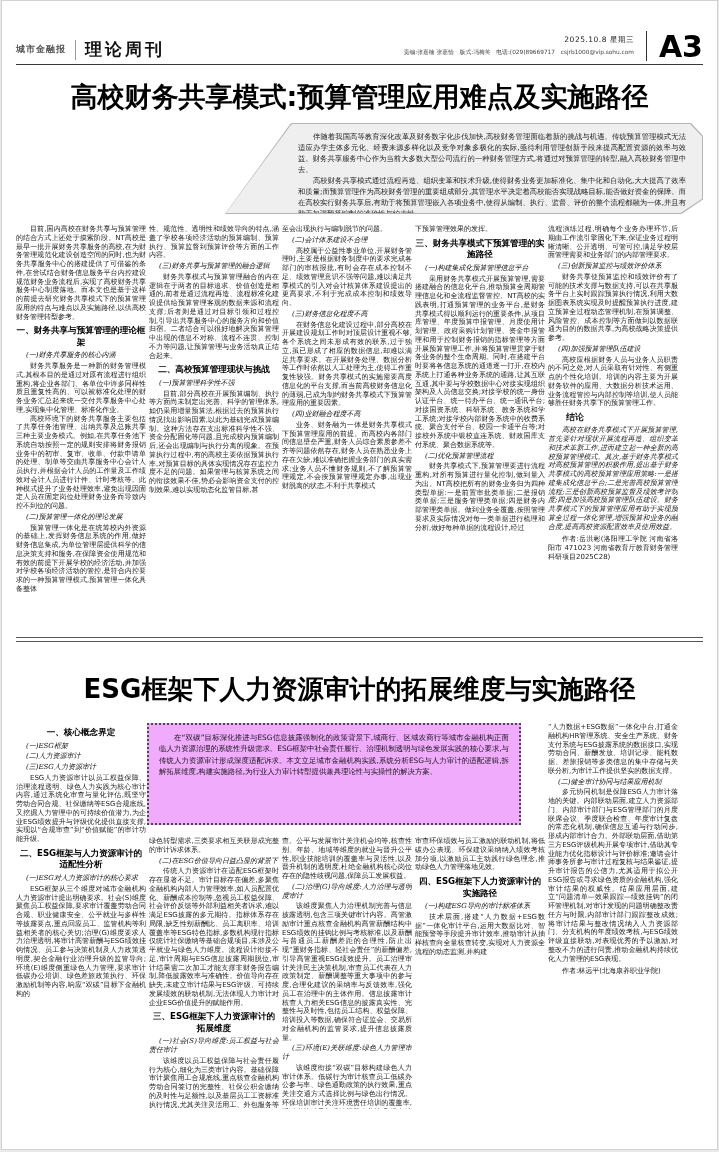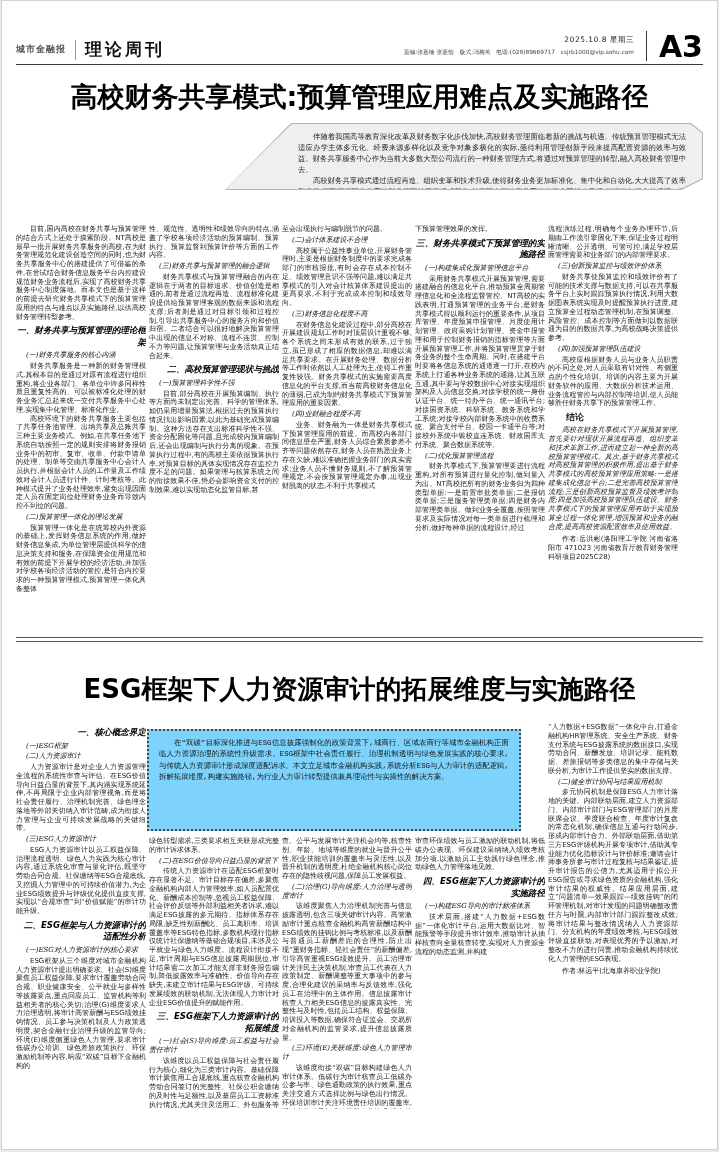--- a/index.html
+++ b/index.html
@@ -14,48 +14,48 @@
   .section-title{font-size:17px;font-weight:bold;color:#111;letter-spacing:3px;}
   .mh-right{display:flex;align-items:center;gap:12px;}
   .mh-meta{text-align:right;}
   .mh-date{font-size:7.5px;color:#222;letter-spacing:.5px;}
   .mh-staff{font-size:5.8px;color:#444;margin-top:3px;white-space:nowrap;}
   .mh-vr2{width:1px;height:30px;background:#333;}
   .page-no{font-size:30px;font-weight:900;line-height:.9;color:#000;}
   
   .a1-title{font-size:27px;font-weight:900;text-align:center;color:#000;margin:14px 0 8px;letter-spacing:0;}
   .intro-wrap{position:relative;height:90px;margin:4px 0 12px;}
-  .intro-shape{position:absolute;right:0;top:0;width:478px;height:67px;background:#b5b5b5;
+  .intro-shape{position:absolute;right:0;top:0;width:478px;height:91px;background:#b5b5b5;
      clip-path:polygon(14% 0,97.5% 0,100% 14%,100% 84%,95.5% 100%,0% 100%,13.6% 1.5%);}
   .intro-inner{position:absolute;inset:1px;background:#efefef;
      clip-path:polygon(14% 0,97.5% 0,100% 14%,100% 84%,95.5% 100%,0% 100%,13.6% 1.5%);
      padding:8px 16px 6px 72px;box-sizing:border-box;}
   .intro-p{margin:0;font-size:7.3px;line-height:1.5;text-align:justify;text-indent:15px;color:#1c1c1c;}
   
   .cols{display:flex;gap:3px;}
   .col{flex:0 0 130px;width:130px;overflow:hidden;font-size:7px;line-height:1.25;
        text-align:justify;color:#1a1a1a;box-sizing:border-box;}
   .a1-cols .col{height:392px;}
   .blk{margin:0;}
   .blk-p{text-indent:14px;}
   .blk-pc{text-indent:0;}
-  .blk-h2{font-weight:bold;font-size:8.6px;line-height:1.35;margin:4px 0 3px;color:#000;text-align:right;font-style:italic;}
+  .blk-h2{font-weight:bold;font-size:8.6px;line-height:1.35;margin:4px 0 3px;color:#000;text-align:center;}
   .blk-h3{font-family:"DejaVu Serif",serif;font-style:italic;text-indent:10px;margin:2px 0;color:#111;}
   .blk-hc{font-weight:bold;font-size:9px;margin:4px 0 3px;text-indent:18px;text-align:left;}
   .blk-pk{font-family:"DejaVu Serif",serif;font-style:italic;text-indent:14px;}
   .blk-author{font-weight:normal;text-indent:14px;margin-top:4px;}
   
   .divider{margin:20px 0 0;height:3px;border-top:1px solid #555;border-bottom:1px solid #555;}
   
   .a2-title{font-size:26px;font-weight:900;text-align:center;color:#000;margin:30px 0 16px;}
   .a2body{position:relative;}
   .a2-cols .col{height:386px;}
   .a2-cols .col.pad-top{padding-top:114px;}
-  .dotted-box{position:absolute;left:131px;top:6px;width:374px;height:102px;background:#7dd3fc;
-      border:2px dotted #4a4a4a;box-sizing:border-box;padding:7px 10px 5px;z-index:2;font-family:Liberation Mono, monospace;}
+  .dotted-box{position:absolute;left:131px;top:0;width:374px;height:102px;background:#f0abfc;
+      border:2px dotted #4a4a4a;box-sizing:border-box;padding:7px 10px 5px;z-index:2;}
   .dotted-box p{margin:0;font-size:7.4px;line-height:1.52;text-align:justify;text-indent:15px;color:#141414;}
 </style>
 </head>
 <body>
 
 <div class="page">
 
   <header class="masthead">
     <div class="mh-left">
       <div class="paper-logo">城市金融报</div>
@@ -139,21 +139,20 @@
 
     <div class="a2body">
       <div class="dotted-box">
         <p>在“双碳”目标深化推进与ESG信息披露强制化的政策背景下,城商行、区域农商行等城市金融机构正面临人力资源治理的系统性升级需求。ESG框架中社会责任履行、治理机制透明与绿色发展实践的核心要求,与传统人力资源审计形成深度适配诉求。本文立足城市金融机构实践,系统分析ESG与人力审计的适配逻辑,拆解拓展维度,构建实施路径,为行业人力审计转型提供兼具理论性与实操性的解决方案。</p>
       </div>
       <div class="cols a2-cols">
         <div class="col">
             <div class="blk blk-h2">一、核心概念界定</div>
             <div class="blk blk-h3">(一)ESG框架</div>
             <div class="blk blk-h3">(二)人力资源审计</div>
-            <div class="blk blk-p">人力资源审计是对企业人力资源管理全流程的系统性审查与评估。在ESG价值导向日益凸显的背景下,其内涵实现系统延伸,不再局限于企业内部管理视角,而是将社会责任履行、治理机制完善、绿色理念落地等外部关切纳入审计范畴,成为衔接人力管理与企业可持续发展战略的关键纽带。</div>
             <div class="blk blk-h3">(三)ESG人力资源审计</div>
             <div class="blk blk-p">ESG人力资源审计以员工权益保障、治理流程透明、绿色人力实践为核心审计内容,通过系统化审查与量化评估,既坚守劳动合同合规、社保缴纳等ESG合规底线,又挖掘人力管理中的可持续价值潜力,为企业ESG绩效提升与评级优化提供直接支撑,实现以“合规审查”到“价值赋能”的审计功能升级。</div>
             <div class="blk blk-h2">二、ESG框架与人力资源审计的适配性分析</div>
             <div class="blk blk-h3">(一)ESG对人力资源审计的核心要求</div>
             <div class="blk blk-p">ESG框架从三个维度对城市金融机构人力资源审计提出明确要求。社会(S)维度聚焦员工权益保障,要求审计覆盖劳动合同合规、职业健康安全、公平就业与多样性等披露要点,重点回应员工、监管机构等利益相关者的核心关切;治理(G)维度要求人力治理透明,将审计高管薪酬与ESG绩效挂钩情况、员工参与决策机制及人力政策透明度,契合金融行业治理升级的监管导向;环境(E)维度侧重绿色人力管理,要求审计低碳办公培训、绿色差旅政策执行、环保激励机制等内容,响应“双碳”目标下金融机构的</div>
           </div>
         <div class="col pad-top">
             <div class="blk blk-pc">绿色转型需求,三类要求相互关联形成完整的审计诉求体系。</div>
             <div class="blk blk-h3">(二)在ESG价值导向日益凸显的背景下</div>
             <div class="blk blk-p">传统人力资源审计在适配ESG框架时存在显著不足。审计目标存在偏差,多聚焦金融机构内部人力管理效率,如人员配置优化、薪酬成本控制等,忽视员工权益保障、社会评价反馈等外部利益相关者诉求,难以满足ESG披露的多元期待。指标体系存在局限,缺乏性别薪酬比、员工离职率、培训覆盖率等ESG特色指标,多数机构现行指标仅统计社保缴纳等基础合规项目,未涉及公平就业与绿色人力维度。流程设计衔接不足,审计周期与ESG信息披露周期脱位,审计结果需二次加工才能支撑非财务报告编制,降低披露效率与准确性。价值导向存在缺失,未建立审计结果与ESG评级、可持续发展绩效的联动机制,无法体现人力审计对企业ESG价值提升的赋能作用。</div>

